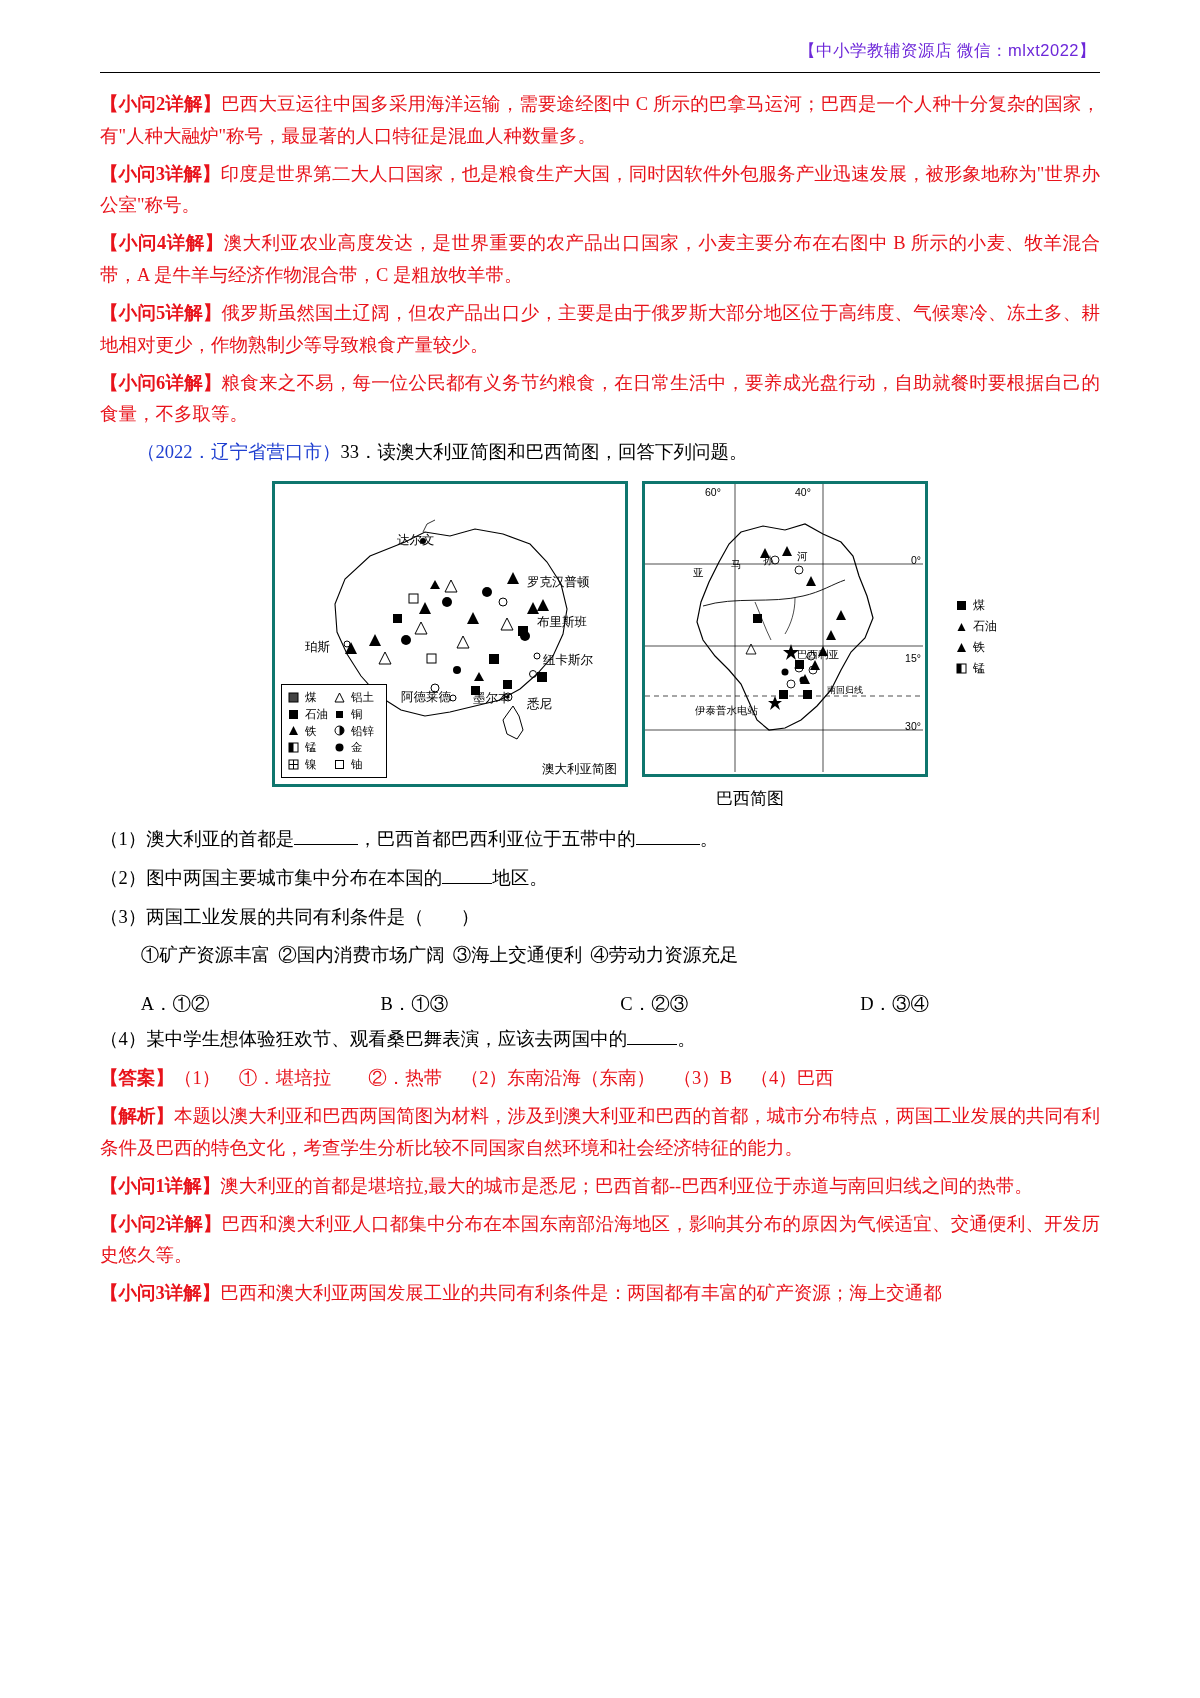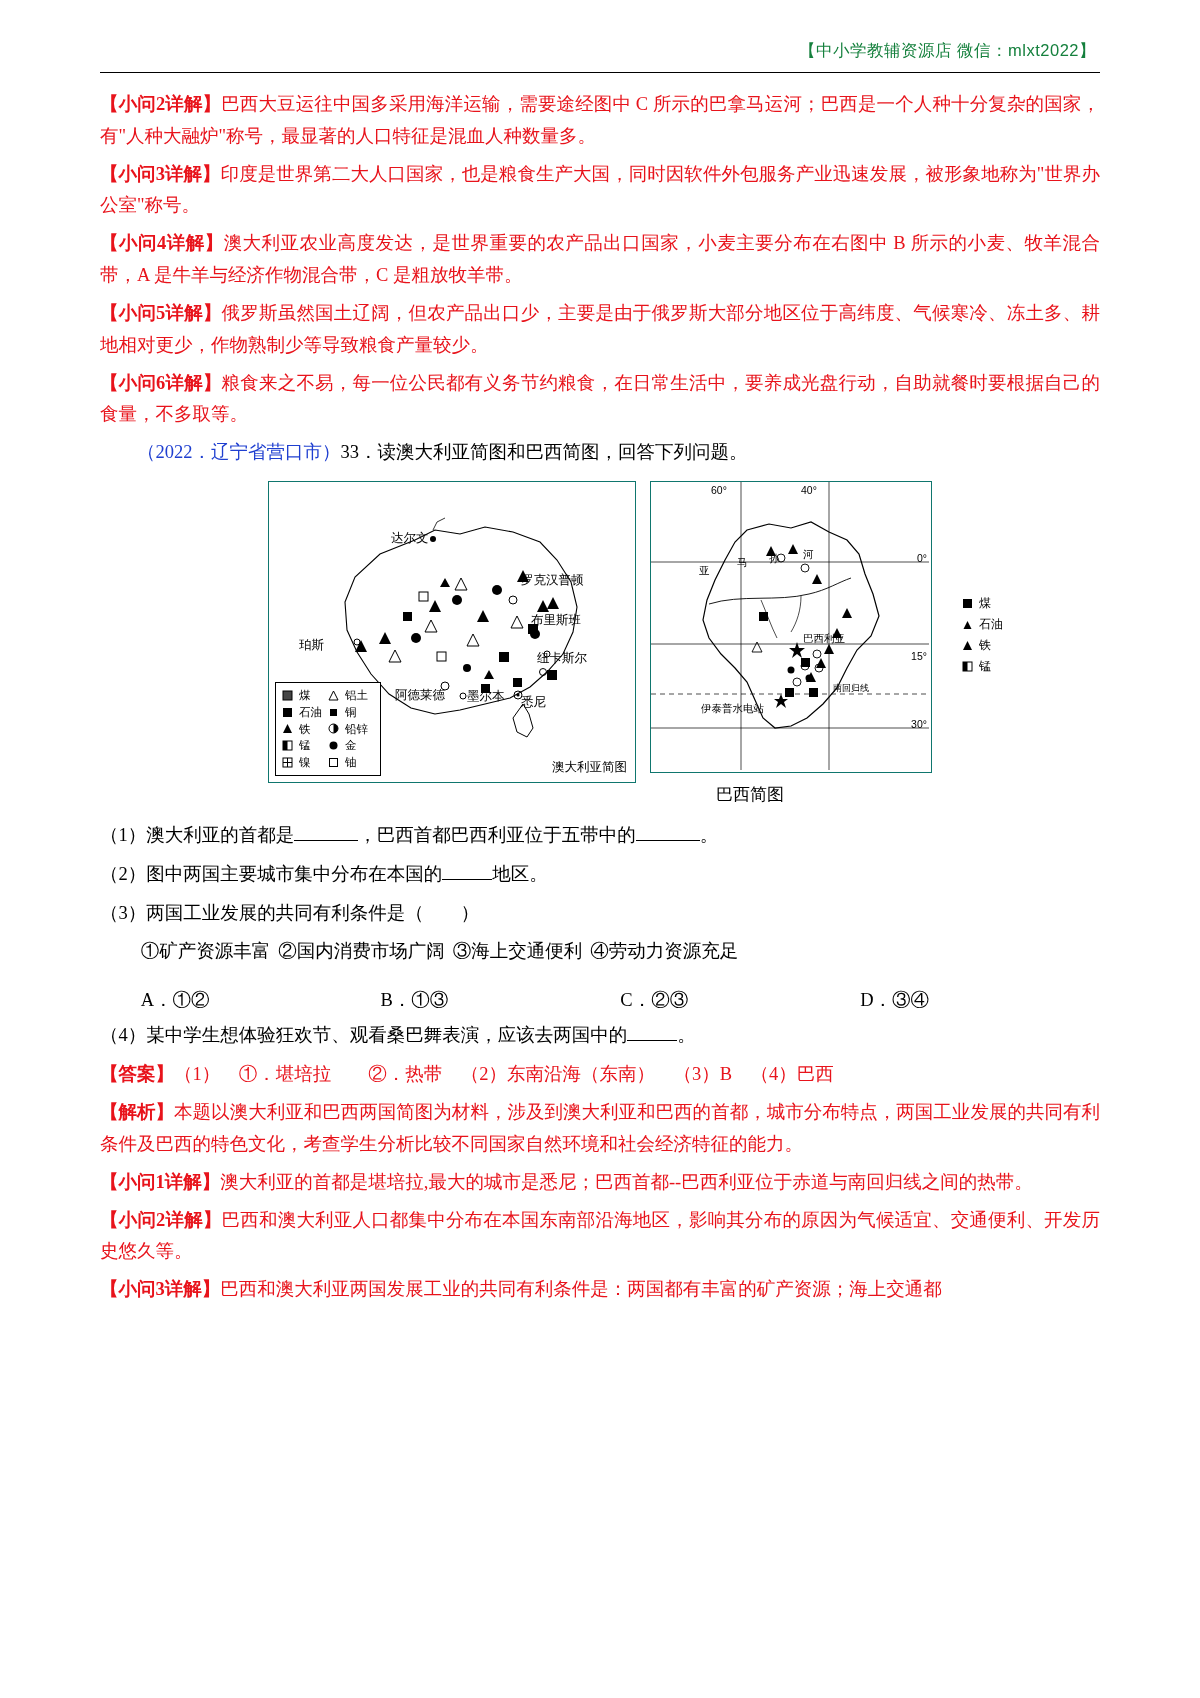--- a/index.html
+++ b/index.html
@@ -12,21 +12,21 @@
   .page{
     width:1200px;
     min-height:1698px;
     position:relative;
     box-sizing:border-box;
     padding:40px 100px 20px 100px;
   }
   .watermark{
     text-align:right;
     font-size:16.5px;
-    color:#15803d;
+    color:#6d28d9;
     font-family:"Liberation Sans","DejaVu Sans",sans-serif;
     padding-right:4px;
     margin-bottom:10px;
     letter-spacing:0.5px;
   }
   .rule{
     border-top:1.5px solid #000;
     margin:0 0 16px 0;
   }
   .red{ color:#e8131b; }
@@ -50,25 +50,25 @@
   }
   .blank.sm{ width:50px; }
   .figwrap{
     display:flex;
     justify-content:center;
     align-items:flex-start;
     gap:14px;
     margin:12px 0 16px 0;
   }
   .map-box{
-    border:1px solid #0f766e;
+    border:3px solid #0f766e;
     position:relative;
     background:#fff;
   }
-  .map-aus{ width:350px; height:300px;padding-left:16px; }
+  .map-aus{ width:350px; height:300px; }
   .map-bra{ width:280px; height:290px; }
   .cap{
     text-align:center;
     font-size:16px;
     margin-top:3px;
     font-family:"Liberation Sans","DejaVu Sans",sans-serif;
   }
   .legend-aus{
     position:absolute;
     left:6px; bottom:6px;
@@ -334,21 +334,21 @@
 
       <span class="mlabel sm" style="left:60px; top:2px;">60°</span>
       <span class="mlabel sm" style="left:150px; top:2px;">40°</span>
       <span class="mlabel sm" style="right:4px; top:70px;">0°</span>
       <span class="mlabel sm" style="right:4px; top:168px;">15°</span>
       <span class="mlabel sm" style="right:4px; top:236px;">30°</span>
       <span class="mlabel sm" style="left:48px; top:82px;">亚</span>
       <span class="mlabel sm" style="left:86px; top:74px;">马</span>
       <span class="mlabel sm" style="left:118px; top:70px;">孙</span>
       <span class="mlabel sm" style="left:152px; top:66px;">河</span>
-      <span class="mlabel sm" style="left:152px; top:150px;">巴西利亚</span>
+      <span class="mlabel sm" style="left:152px; top:164px;">巴西利亚</span>
       <span class="mlabel sm" style="left:50px; top:220px;">伊泰普水电站</span>
       <span class="mlabel sm" style="left:182px; top:200px; font-size:9px;">南回归线</span>
 
       <div class="legend-bra">
         <table>
           <tbody>
               <tr>
             <td>
                   <svg width="11" height="11">
                     <rect x="1" y="1" width="9" height="9" fill="#000"></rect>

